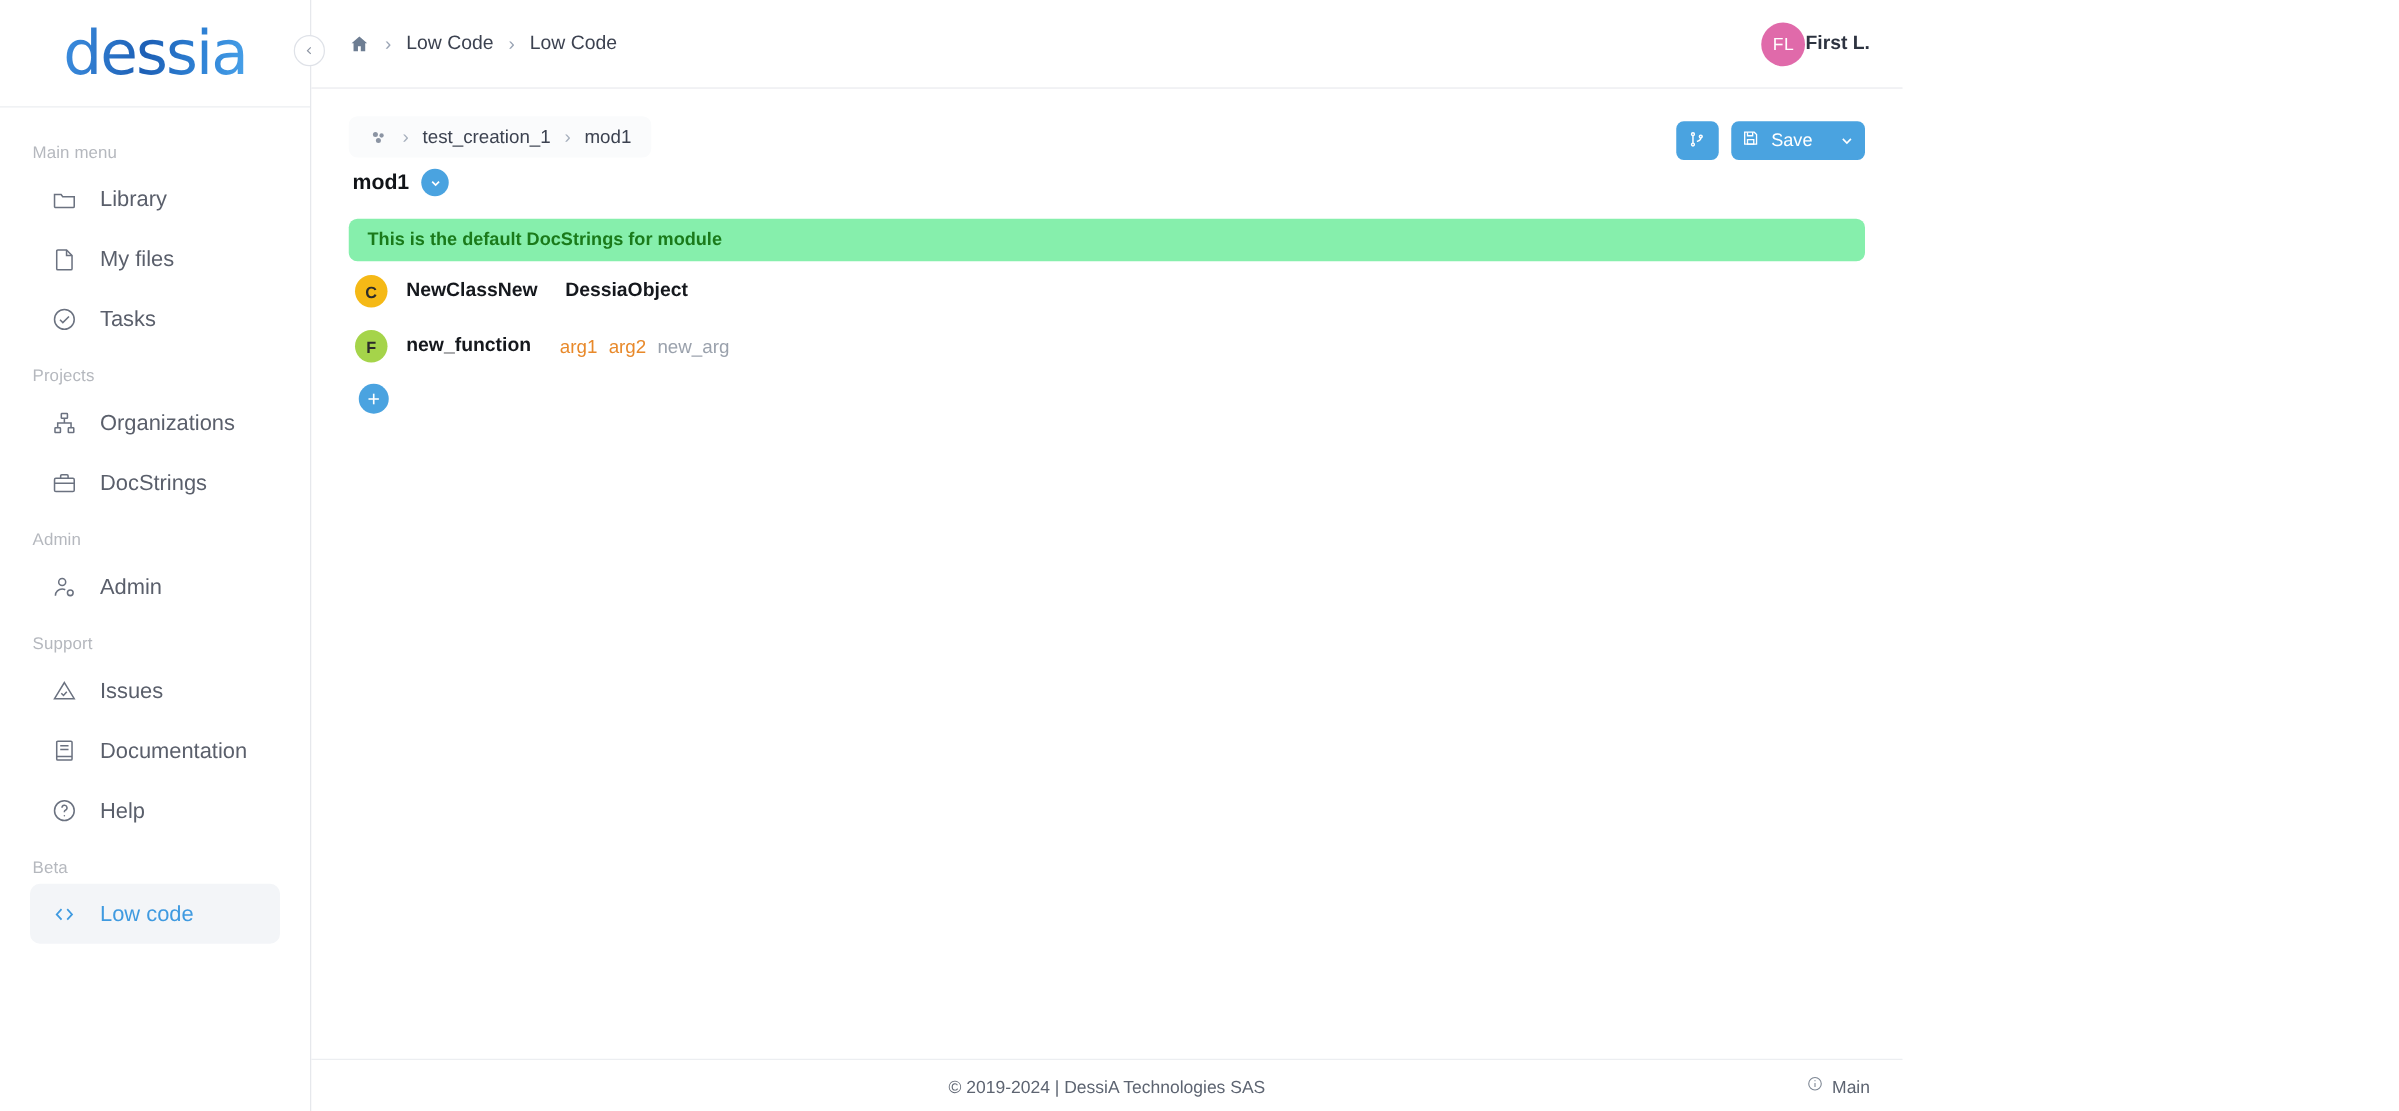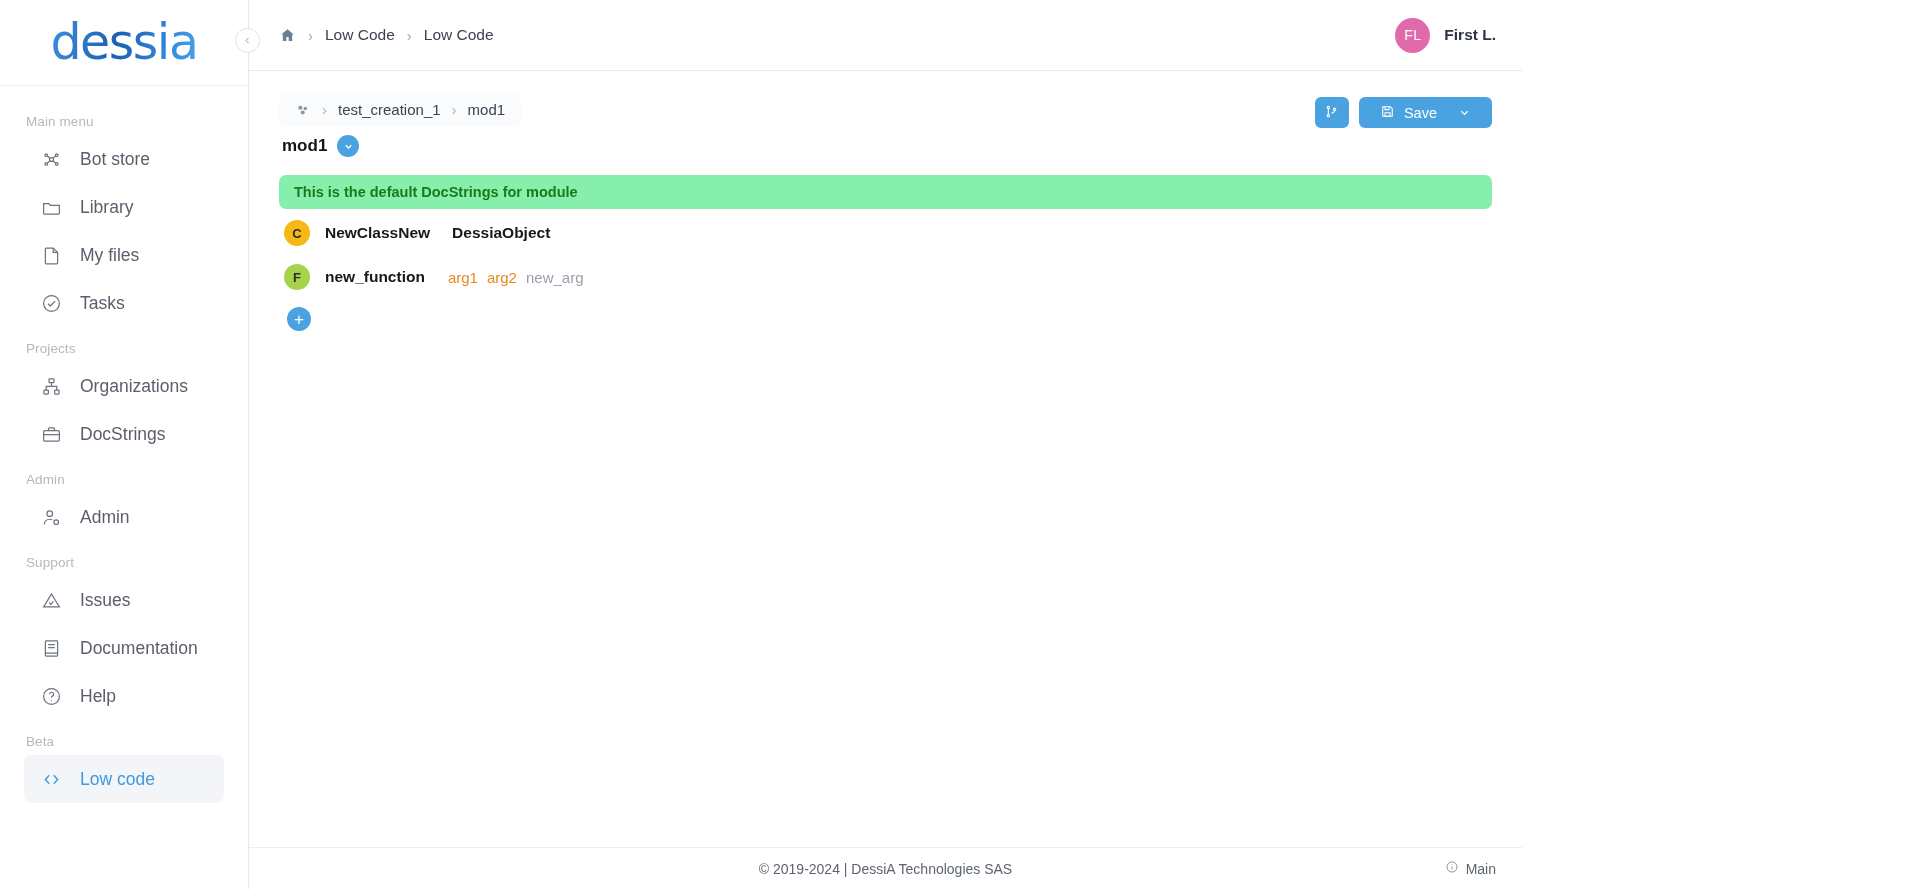--- a/index.html
+++ b/index.html
@@ -69,21 +69,21 @@
     display: flex; align-items: center;
     padding: 0 26px 0 30px;
     background: #fff;
     flex: 0 0 71px;
   }
   .crumbs { display: flex; align-items: center; gap: 12px; font-size: 15.5px; color: #3c4250; }
   .crumbs .sep { color: #9aa4b4; font-size: 15px; }
   .crumb-link { color: #3c4250; cursor: pointer; }
   .home-ic { color: #6d7d92; display:flex; align-items:center; cursor:pointer; }
   .spacer { flex: 1; }
-  .user { display: flex; align-items: center; gap: 14px; cursor: pointer; }
+  .user { display: flex; align-items: center; cursor: pointer; }
   .avatar {
     width: 35px; height: 35px; border-radius: 50%;
     background: #e06aaa;
     color: #fff; font-size: 14px;
     display: flex; align-items: center; justify-content: center;
     letter-spacing: .5px;
   }
   .user-name { font-size: 15.5px; color: #2d3340; font-weight: bold; }
 
   .collapse-btn {
@@ -130,21 +130,21 @@
   .btn-icon {
     width: 34px; height: 31px; border-radius: 6px;
     background: #4aa3e0; color: #fff; border: none;
     display: flex; align-items: center; justify-content: center;
     cursor: pointer;
   }
   .btn-save {
     height: 31px; border-radius: 6px;
     background: #4aa3e0; color: #fff; border: none;
     display: flex; align-items: center; gap: 9px;
-    padding: 0 21px;
+    padding: 0 8px;
     font-size: 14.5px;
     font-family: "Liberation Sans", sans-serif;
     cursor: pointer;
   }
   .btn-save .divider-chev { margin-left: 12px; display: flex; align-items: center; }
 
   .docstring-card {
     margin-top: 18px;
     background: #86efac;
     border-radius: 7px;
@@ -232,33 +232,20 @@
 
 <div class="app">
 
   <aside class="sidebar">
     <div class="logo-area">
       <div class="logo-text">dessia</div>
     </div>
     <nav class="nav">
 
       <div class="nav-section-label">Main menu</div>
-      <div class="nav-item">
-        <span class="ic">
-          <svg viewBox="0 0 24 24" fill="none" stroke="#6b7280" stroke-width="1.4">
-              <circle cx="12" cy="12" r="2.2"></circle>
-              <circle cx="6" cy="7" r="1.5"></circle>
-              <circle cx="18" cy="7" r="1.5"></circle>
-              <circle cx="6" cy="17" r="1.5"></circle>
-              <circle cx="18" cy="17" r="1.5"></circle>
-              <path d="M7.3 8.1L10.4 10.6M16.7 8.1L13.6 10.6M7.3 15.9L10.4 13.4M16.7 15.9L13.6 13.4"></path>
-            </svg>
-        </span>
-        <span>Bot store</span>
-      </div>
       <div class="nav-item">
         <span class="ic">
           <svg viewBox="0 0 24 24" fill="none" stroke="#6b7280" stroke-width="1.4">
               <path d="M3 7.5h6l1.5 2H21v9a1 1 0 0 1-1 1H4a1 1 0 0 1-1-1V7.5z"></path>
             </svg>
         </span>
         <span>Library</span>
       </div>
       <div class="nav-item">
         <span class="ic">

